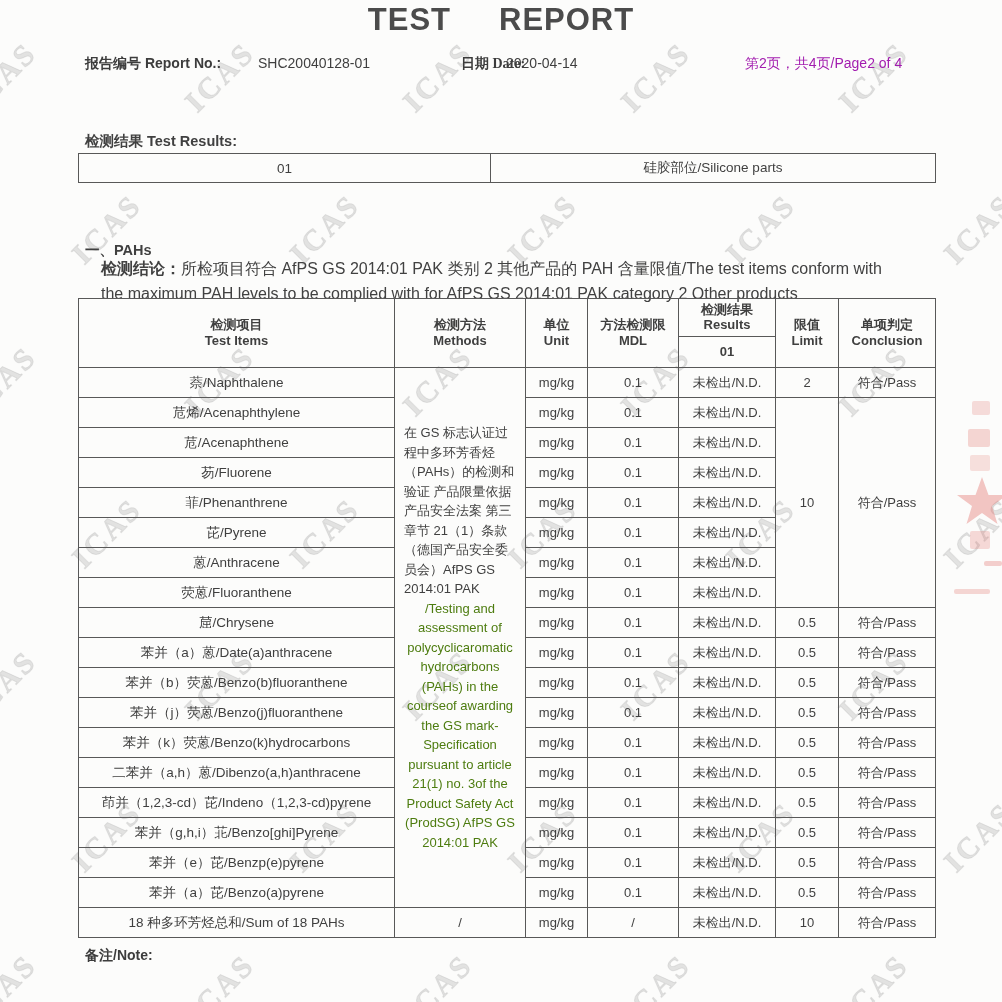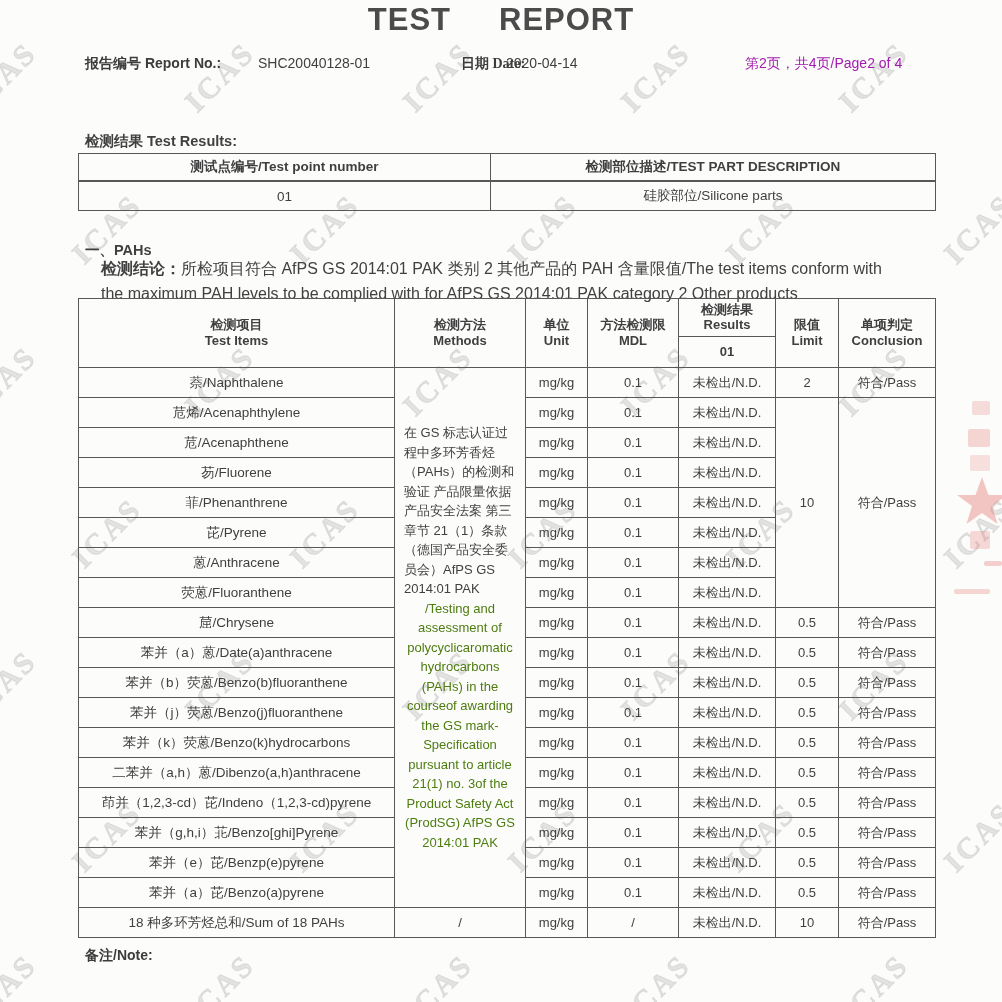--- a/index.html
+++ b/index.html
@@ -113,24 +113,20 @@
   <span class="m-abs" style="left:745px;color:#a21caf;">第2页，共4页/Page2 of 4</span>
 </div>
 
 <div class="sec-label" style="top:132px;">检测结果 Test Results:</div>
 <table class="tr-table">
   <colgroup>
       <col style="width:412px;">
       <col style="width:445px;">
     </colgroup>
   <tbody>
-      <tr>
-    <th>测试点编号/Test point number</th>
-    <th>检测部位描述/TEST PART DESCRIPTION</th>
-  </tr>
   <tr>
     <td>01</td>
     <td>硅胶部位/Silicone parts</td>
   </tr>
 </tbody>
   </table>
 
 <div class="sec-label" style="top:241px;">一、PAHs</div>
 <div class="conclusion"><b>检测结论：</b><span>所检项目符合 AfPS GS 2014:01 PAK 类别 2 其他产品的 PAH 含量限值/The test items conform with the maximum PAH levels to be complied with for AfPS GS 2014:01 PAK category 2 Other products</span></div>
 

